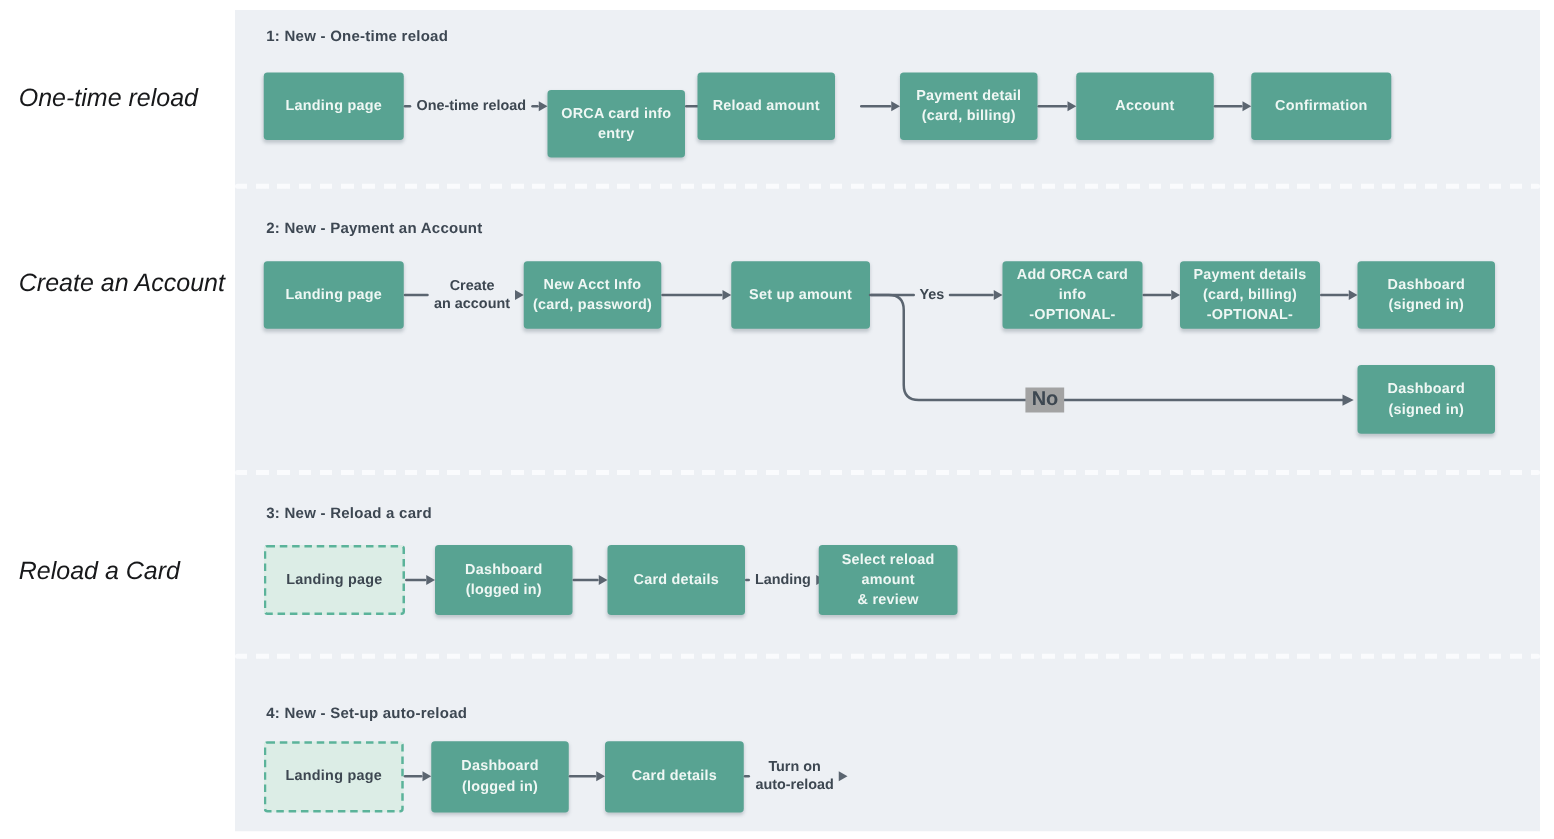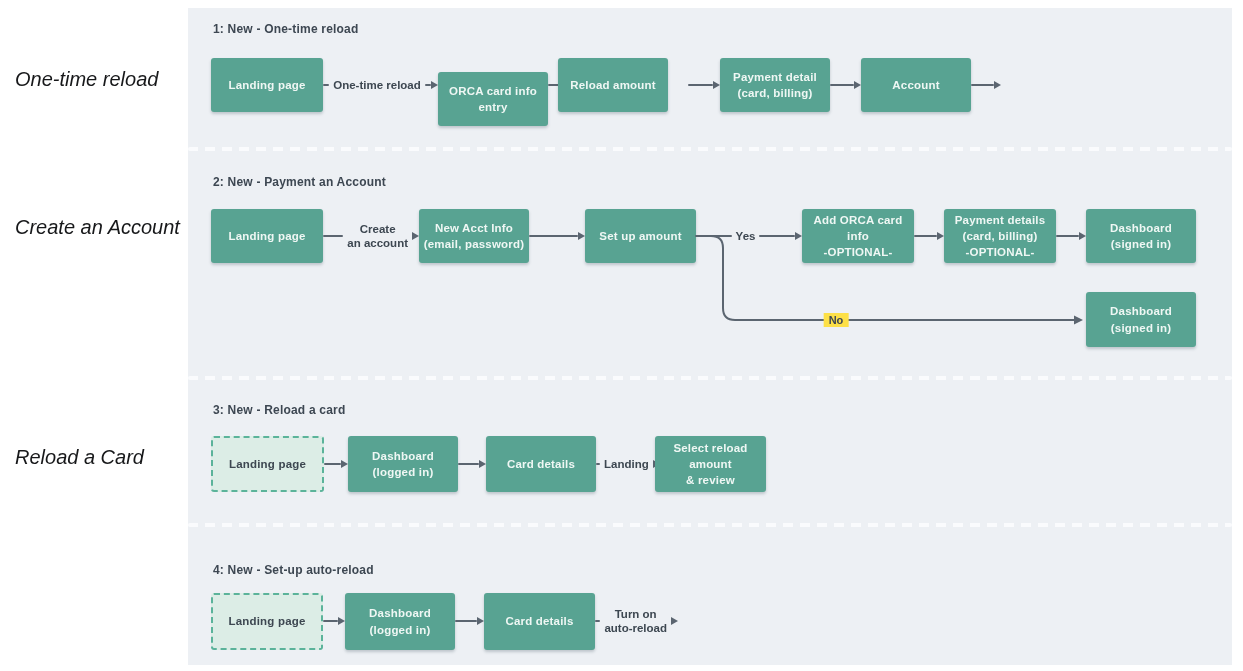--- a/index.html
+++ b/index.html
@@ -16,21 +16,21 @@
           white-space:pre-line; box-shadow:0 2px 3px rgba(73,90,100,0.28); }
   .node.ghost { background:#dcede6; border:2px dashed #5bb39a; color:#3d4751; box-shadow:none; }
   .connector { position:absolute; display:flex; align-items:center; color:#3d4751;
                font-size:11.5px; font-weight:600; }
   .cline { height:2px; background:#5b6570; flex:1 1 auto; border-radius:1px; min-width:4px; }
   .clabel { padding:0 4px; text-align:center; white-space:pre-line; line-height:1.25; flex:0 0 auto; }
   .chead { width:0; height:0; border-left:7px solid #5b6570; border-top:4.5px solid transparent;
            border-bottom:4.5px solid transparent; flex:0 0 auto; }
   .branch-svg { position:absolute; left:0; top:0; width:1044px; height:657px; pointer-events:none; }
   .no-label { position:absolute; left:648px; top:312px; transform:translate(-50%,-50%);
-              background:#fde047; padding:1px 5px; font-size:11px; font-weight:600; color:#3d4751; }
+              background:#a3a3a3; padding:1px 5px; font-size:16px; font-weight:600; color:#3d4751; }
 </style>
 </head>
 <body>
 
 <div class="page">
 
   <div class="row-label" style="top:68px">One-time reload</div>
   <div class="row-label" style="top:216px">Create an Account</div>
   <div class="row-label" style="top:446px">Reload a Card</div>
 
@@ -63,32 +63,33 @@
 (card, billing)</div>
     <div class="connector" style="left:642px;top:72px;width:31px;height:10px">
       <span class="cline"></span>
         <span class="chead"></span>
     </div>
     <div class="node" style="left:673px;top:50px;width:110px;height:54px">Account</div>
     <div class="connector" style="left:783px;top:72px;width:30px;height:10px">
       <span class="cline"></span>
         <span class="chead"></span>
     </div>
+    <div class="node" style="left:813px;top:50px;width:112px;height:54px">Confirmation</div>
 
     <div class="caption" style="left:25px;top:167px">2: New - Payment an Account</div>
 
     <div class="node" style="left:23px;top:201px;width:112px;height:54px">Landing page</div>
     <div class="connector" style="left:135px;top:212px;width:96px;height:32px">
       <span class="cline"></span>
       <span class="clabel">Create
 an account</span>
       <span class="chead"></span>
     </div>
     <div class="node" style="left:231px;top:201px;width:110px;height:54px">New Acct Info
-(email, password)</div>
+(card, password)</div>
     <div class="connector" style="left:341px;top:223px;width:56px;height:10px">
       <span class="cline"></span>
         <span class="chead"></span>
     </div>
     <div class="node" style="left:397px;top:201px;width:111px;height:54px">Set up amount</div>
     <div class="connector" style="left:508px;top:218px;width:106px;height:20px">
       <span class="cline"></span>
       <span class="clabel">Yes</span>
       <span class="cline"></span>
       <span class="chead"></span>

